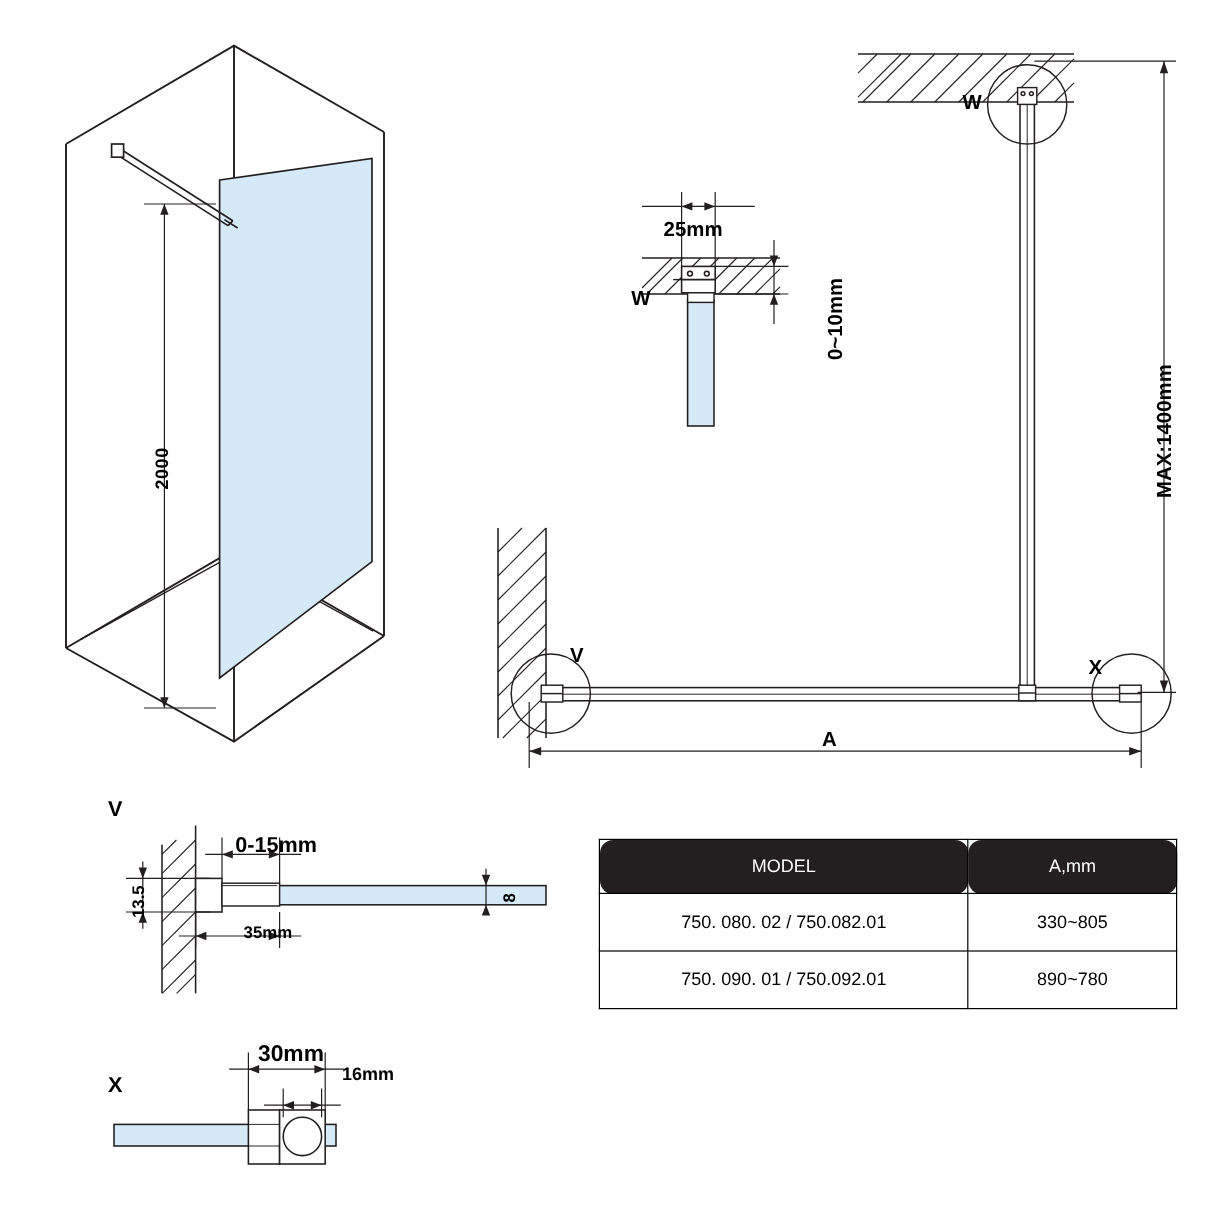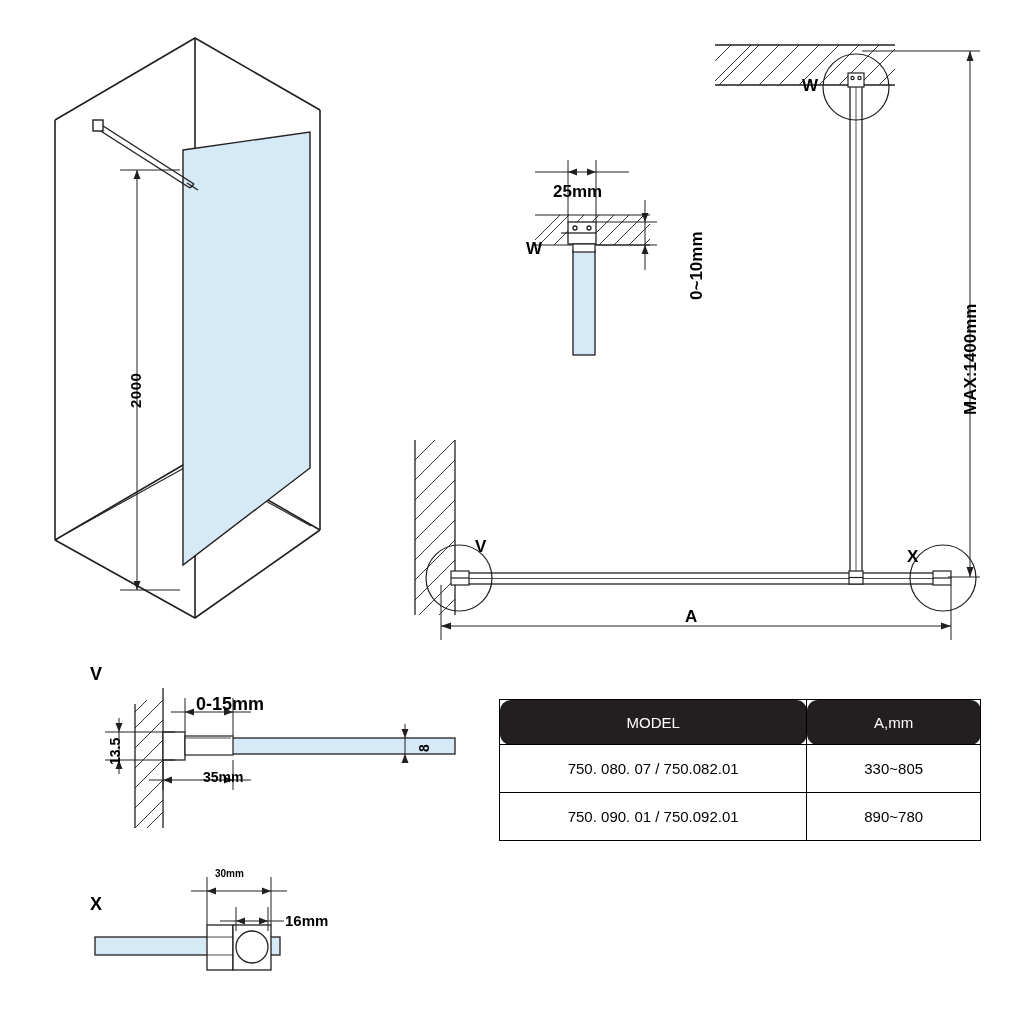--- a/index.html
+++ b/index.html
@@ -319,37 +319,37 @@
 
     <g stroke="#231f20" stroke-width="1" fill="none">
       <path d="M161 42 L161 66"></path>
       <path d="M193 42 L193 66"></path>
       <path d="M145 56 L209 56"></path>
       <path d="M161 56 l9 -3.5 l0 7 z" fill="#231f20" stroke="none"></path>
       <path d="M193 56 l-9 -3.5 l0 7 z" fill="#231f20" stroke="none"></path>
     </g>
   </svg>
   <div class="lbl" style="left:90px; top:895px; font-size:18px; font-weight:bold;">X</div>
-  <div class="lbl" style="left:215px; top:869px; font-size:10px; font-weight:bold;">30mm</div>
-  <div class="lbl" style="left:285px; top:913px; font-size:15px; font-weight:bold;">16mm</div>
+  <div class="lbl" style="left:215px; top:869px; font-size:19px; font-weight:bold;">30mm</div>
+  <div class="lbl" style="left:285px; top:888px; font-size:15px; font-weight:bold;">16mm</div>
 
   <table id="spec-table">
     <colgroup>
         <col class="c1">
         <col class="c2">
       </colgroup>
     <thead>
       <tr>
         <th>MODEL</th>
         <th>A,mm</th>
       </tr>
     </thead>
     <tbody>
       <tr>
-        <td>750. 080. 07 / 750.082.01</td>
+        <td>750. 080. 02 / 750.082.01</td>
         <td>330~805</td>
       </tr>
       <tr>
         <td>750. 090. 01 / 750.092.01</td>
         <td>890~780</td>
       </tr>
     </tbody>
   </table>
 
 </div>

